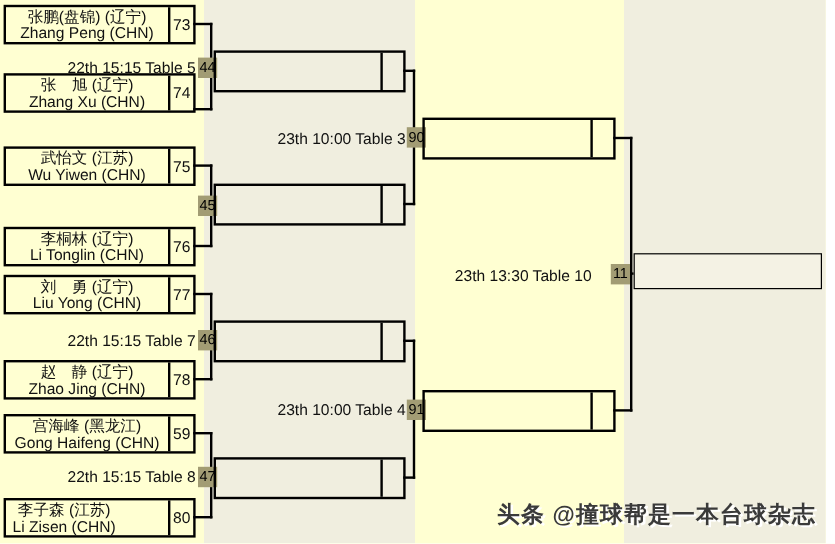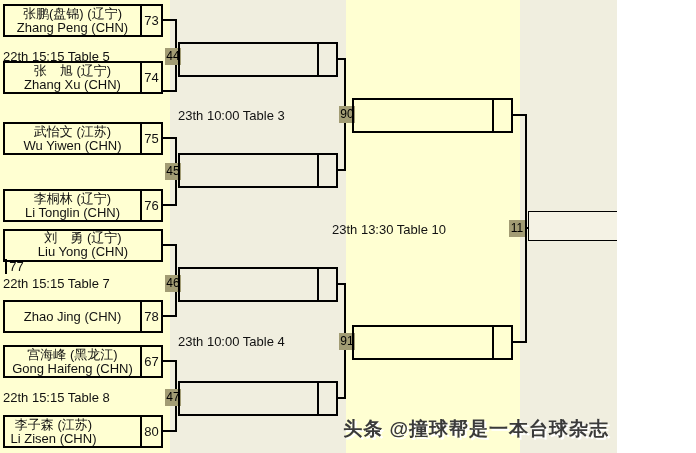--- a/index.html
+++ b/index.html
@@ -1,37 +1,37 @@
 <!DOCTYPE html>
 <html><head>
 <meta charset="utf-8">
 <style>
   html,body{margin:0;padding:0;background:#fff;}
   .stage{
-    position:relative;width:617px;height:453px;overflow:hidden;
+    position:relative;width:688px;height:453px;overflow:hidden;
     background:#FFFFD2;color:#111;
     font-family:"Liberation Sans","DejaVu Sans",sans-serif;font-size:13px;
   }
   .col{position:absolute;top:0;height:453px;}
   .col.beige{background:#F0EEDF;}
   .col.yellow{background:#FFFFD2;}
 
   .pbox{position:absolute;left:3px;width:160px;height:33px;border:2px solid #000;
         box-sizing:border-box;display:flex;background:transparent;}
   .pname{flex:1;display:flex;flex-direction:column;justify-content:center;
          text-align:center;line-height:14px;}
   .pname .cn{white-space:nowrap;font-size:13px;}
   .pname .en{white-space:nowrap;font-size:13px;}
   .pseed{width:19px;border-left:2px solid #000;display:flex;align-items:center;
          justify-content:center;font-size:13px;}
 
   .slot{position:absolute;width:160px;height:35px;border:2px solid #000;box-sizing:border-box;}
   .slot .divider{position:absolute;top:0;bottom:0;right:17px;width:2px;background:#000;}
 
-  .sched{position:absolute;height:17px;line-height:17px;text-align:left;
+  .sched{position:absolute;height:17px;line-height:17px;text-align:right;
          font-size:13px;color:#111;white-space:nowrap;}
 
   .badge{position:absolute;width:16px;height:17px;background:#A29C74;color:#000;
          font-size:12px;line-height:17px;text-align:center;}
 
   .ln{position:absolute;background:#000;}
 
   .dest{position:absolute;left:528px;top:211px;width:157px;height:30px;
         border:1px solid #000;box-sizing:border-box;background:#F4F2E4;
         text-align:center;color:#C9302C;font-size:13px;line-height:14px;}
@@ -70,39 +70,40 @@
     </div>
     <div class="pseed">75</div>
   </div>
   <div class="pbox" style="top:189px;">
     <div class="pname">
       <div class="cn">李桐林 (辽宁)</div>
       <div class="en">Li Tonglin (CHN)</div>
     </div>
     <div class="pseed">76</div>
   </div>
-  <div class="pbox" style="top:229px;flex-direction:column;">
+  <div class="pbox" style="top:229px;">
     <div class="pname">
       <div class="cn">刘　勇 (辽宁)</div>
       <div class="en">Liu Yong (CHN)</div>
     </div>
     <div class="pseed">77</div>
   </div>
   <div class="pbox" style="top:300px;">
     <div class="pname">
+      <div class="cn">赵　静 (辽宁)</div>
       <div class="en">Zhao Jing (CHN)</div>
     </div>
     <div class="pseed">78</div>
   </div>
   <div class="pbox" style="top:345px;">
     <div class="pname">
       <div class="cn">宫海峰 (黑龙江)</div>
       <div class="en">Gong Haifeng (CHN)</div>
     </div>
-    <div class="pseed">67</div>
+    <div class="pseed">59</div>
   </div>
   <div class="pbox" style="top:415px;gap:38px;">
     <div class="pname">
       <div class="cn">李子森 (江苏)</div>
       <div class="en">Li Zisen (CHN)</div>
     </div>
     <div class="pseed">80</div>
   </div>
 
   <div class="sched" style="left:3px;top:48px;width:160px;">22th 15:15 Table 5</div>

